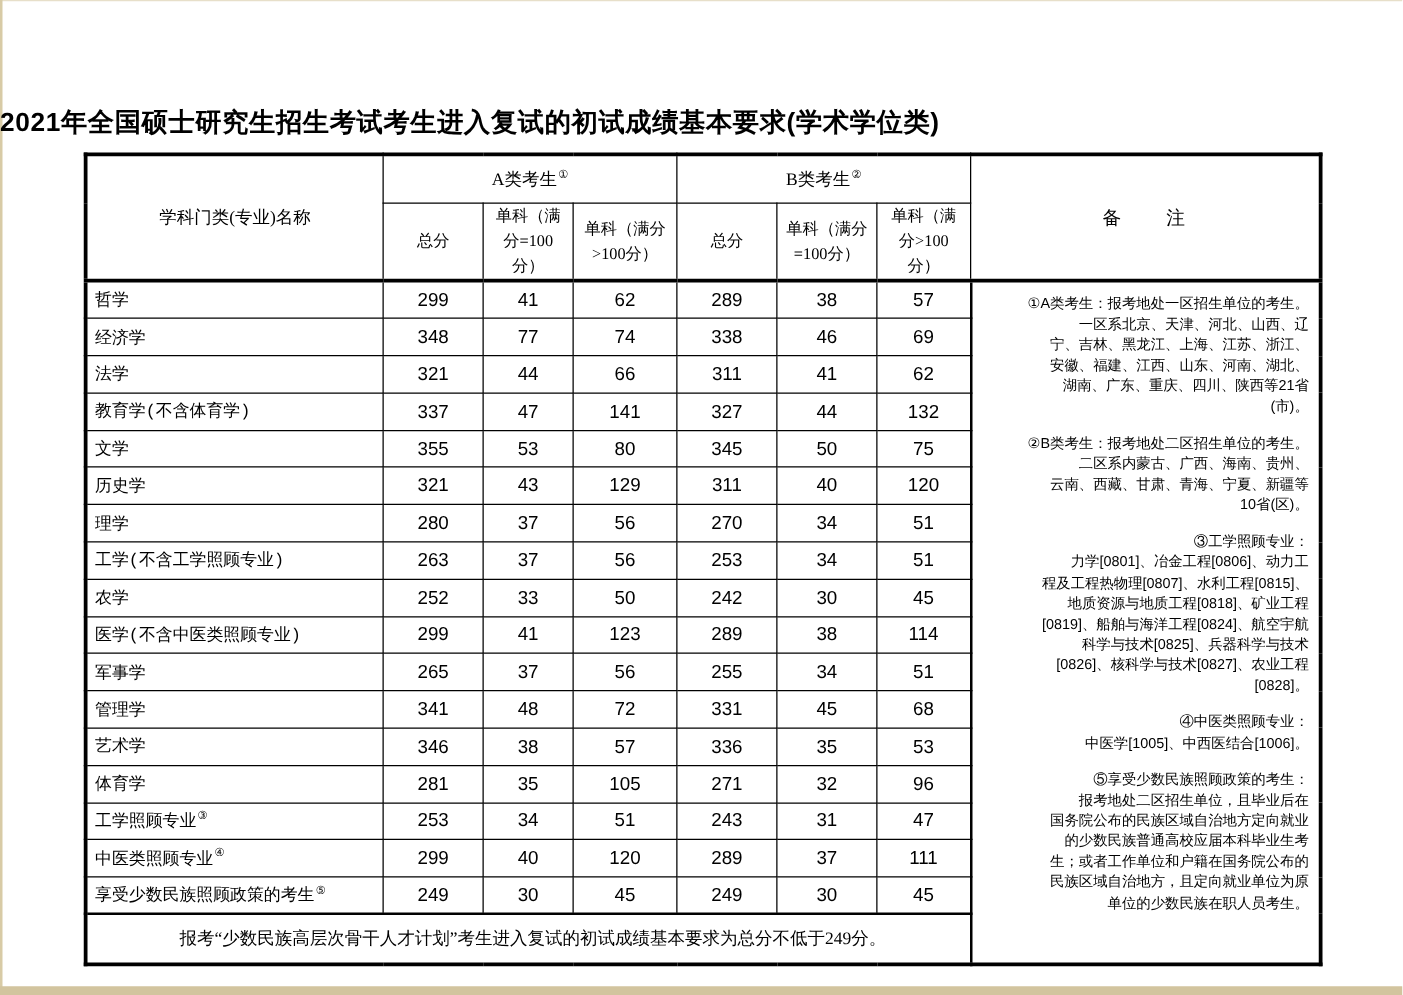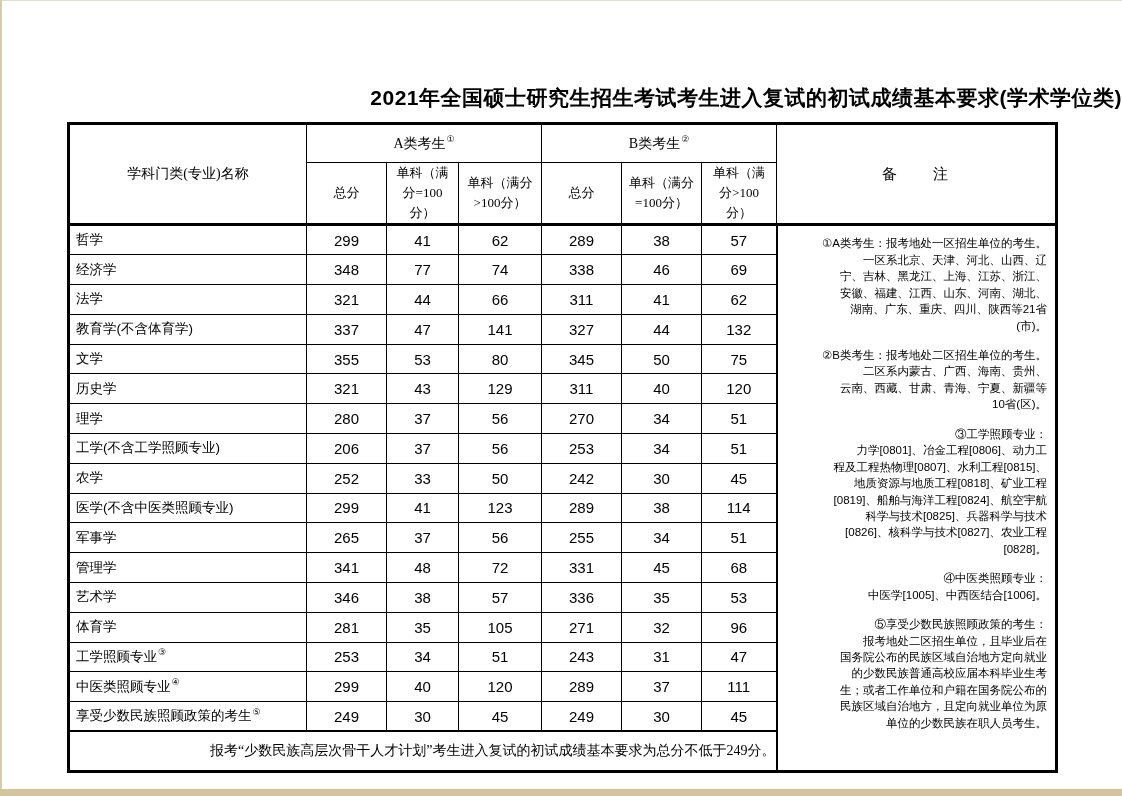--- a/index.html
+++ b/index.html
@@ -11,21 +11,21 @@
     font-family: "Liberation Serif", serif;
     color: #000;
   }
   
   .edge-left   { position:absolute; left:0; top:0; width:2px; height:100%; background:#d8cba6; }
   .edge-top    { position:absolute; left:0; top:0; width:100%; height:1px; background:#e7dfc9; }
   .edge-bottom { position:absolute; left:0; bottom:0; width:100%; height:7px; background:#d2c49e; }
 
   .title {
     position: absolute; top: 84px; left: 0; width: 100%;
-    margin: 0; text-align: right;
+    margin: 0; text-align: left;
     font-family: "Liberation Sans", sans-serif;
     font-size: 21px; font-weight: bold; letter-spacing: 0.5px;
   }
 
   table.score-table {
     position: absolute; left: 67px; top: 122px;
     width: 988px;
     border-collapse: collapse;
     table-layout: fixed;
     border: 3px solid #000;
@@ -57,36 +57,36 @@
     letter-spacing: 2px;
   }
   tr.data-row { height: 29.8px; }
   tr.data-row td {
     text-align: center;
     font-family: "Liberation Sans", sans-serif;
     font-size: 15px;
   }
   tr.data-row td.label-cell {
     text-align: left; padding-left: 6px;
-    font-family: Liberation Sans, sans-serif;
+    font-family: Liberation Mono, monospace;
     font-size: 13.5px;
     margin-top: 20px;
   }
   td.remarks-cell {
     vertical-align: top;
     border-left: 2px solid #000;
     padding: 9px 8px 0 7px;
   }
   .remarks { font-size: 11.5px; line-height: 1.43; text-align: right; }
   .remark-section { margin-bottom: 13px; }
   .remark-body { text-indent: 2em; margin-left: 46px; }
   tr.footer-row td {
     height: 38px;
     border-top: 2px solid #000;
-    text-align: right; padding-left: 7px;
+    text-align: center; padding-left: 7px;
     font-size: 14px;
   }
 </style>
 </head>
 <body>
 
 <div class="edge-top"></div>
 <div class="edge-left"></div>
 <div class="edge-bottom"></div>
 
@@ -202,21 +202,21 @@
         <td class="label-cell"><span>理学</span></td>
         <td>280</td>
         <td>37</td>
         <td>56</td>
         <td>270</td>
         <td>34</td>
         <td>51</td>
       </tr>
       <tr class="data-row">
         <td class="label-cell"><span>工学(不含工学照顾专业)</span></td>
-        <td>206</td>
+        <td>263</td>
         <td>37</td>
         <td>56</td>
         <td>253</td>
         <td>34</td>
         <td>51</td>
       </tr>
       <tr class="data-row">
         <td class="label-cell"><span>农学</span></td>
         <td>252</td>
         <td>33</td>

